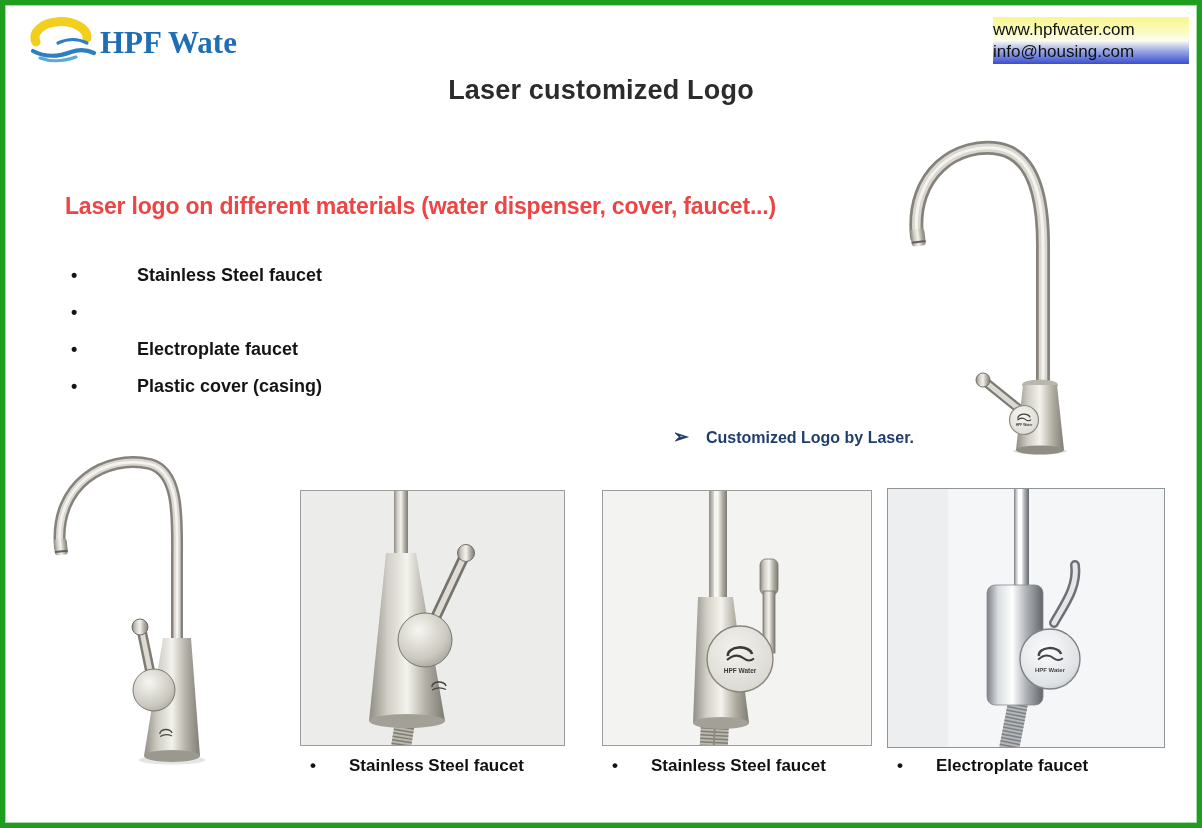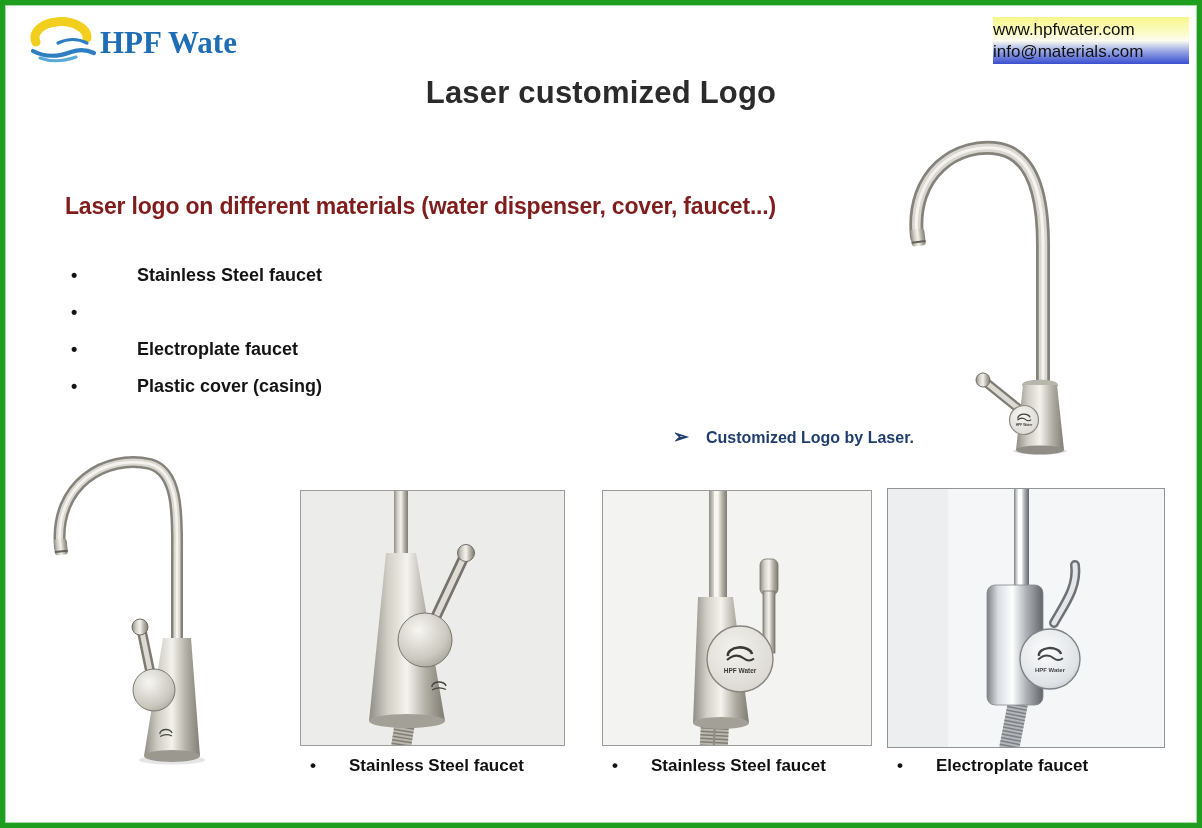--- a/index.html
+++ b/index.html
@@ -13,26 +13,26 @@
   
   .brand-logo{left:23px;top:8px;width:210px;height:50px;}
   .contact-box{
     left:988px;top:12px;width:196px;height:47px;
     background:linear-gradient(180deg,#f7f78c 0%,#fbfbc7 34%,#fdfdf0 50%,#93a2e4 74%,#3a4ecf 100%);
     display:flex;flex-direction:column;justify-content:center;align-items:flex-start;
     font-size:17px;line-height:22px;color:#101010;
   }
   .page-title{
     left:0;top:70px;width:100%;text-align:center;
-    font-size:31px;font-weight:600;color:#2b2b2b;letter-spacing:.2px;
+    font-size:27px;font-weight:600;color:#2b2b2b;letter-spacing:.2px;
   }
   
   .intro-heading{
     left:60px;top:188px;width:800px;
-    font-size:23px;font-weight:bold;color:#7f1d1d;letter-spacing:-.2px;
+    font-size:23px;font-weight:bold;color:#ef4444;letter-spacing:-.2px;
   }
   .bullet-list{left:60px;top:260px;width:430px;}
   .bullet-row{display:flex;align-items:baseline;height:37px;font-size:18px;font-weight:bold;color:#141414;}
   .bullet-dot{width:10px;padding-left:6px;}
   .bullet-label{margin-left:56px;}
   
   .callout{left:668px;top:420px;display:flex;align-items:baseline;color:#1f3e6d;font-weight:bold;}
   .callout-marker{font-size:19px;margin-right:17px;}
   .callout-text{font-size:16px;}
   
@@ -61,21 +61,21 @@
       <path d="M 8 29 A 26 16 0 1 1 59 25" fill="none" stroke="#f2ce1d" stroke-width="9" stroke-linecap="round"></path>
       <path d="M 30 30 Q 45 23 59 30" fill="none" stroke="#2d7fc2" stroke-width="3.2" stroke-linecap="round"></path>
       <path d="M 5 38 Q 22 47 43 39 Q 55 35 66 40" fill="none" stroke="#2d7fc2" stroke-width="4.2" stroke-linecap="round"></path>
       <path d="M 12 45 Q 28 51 48 44" fill="none" stroke="#5aa9d9" stroke-width="3" stroke-linecap="round"></path>
       <text x="72" y="40" font-family="Liberation Serif, serif" font-weight="bold" font-size="31" fill="#1e6db5">HPF Water</text>
     </svg>
   </div>
 
   <div class="abs contact-box">
     <div>www.hpfwater.com</div>
-    <div>info@materials.com</div>
+    <div>info@housing.com</div>
   </div>
 
   <div class="abs page-title">Laser customized Logo</div>
 
   <div class="abs intro-heading">Laser logo on different materials (water dispenser, cover, faucet...)</div>
 
   <div class="abs bullet-list">
     <div class="bullet-row">
       <span class="bullet-dot">•</span>
       <span class="bullet-label">Stainless Steel faucet</span>

